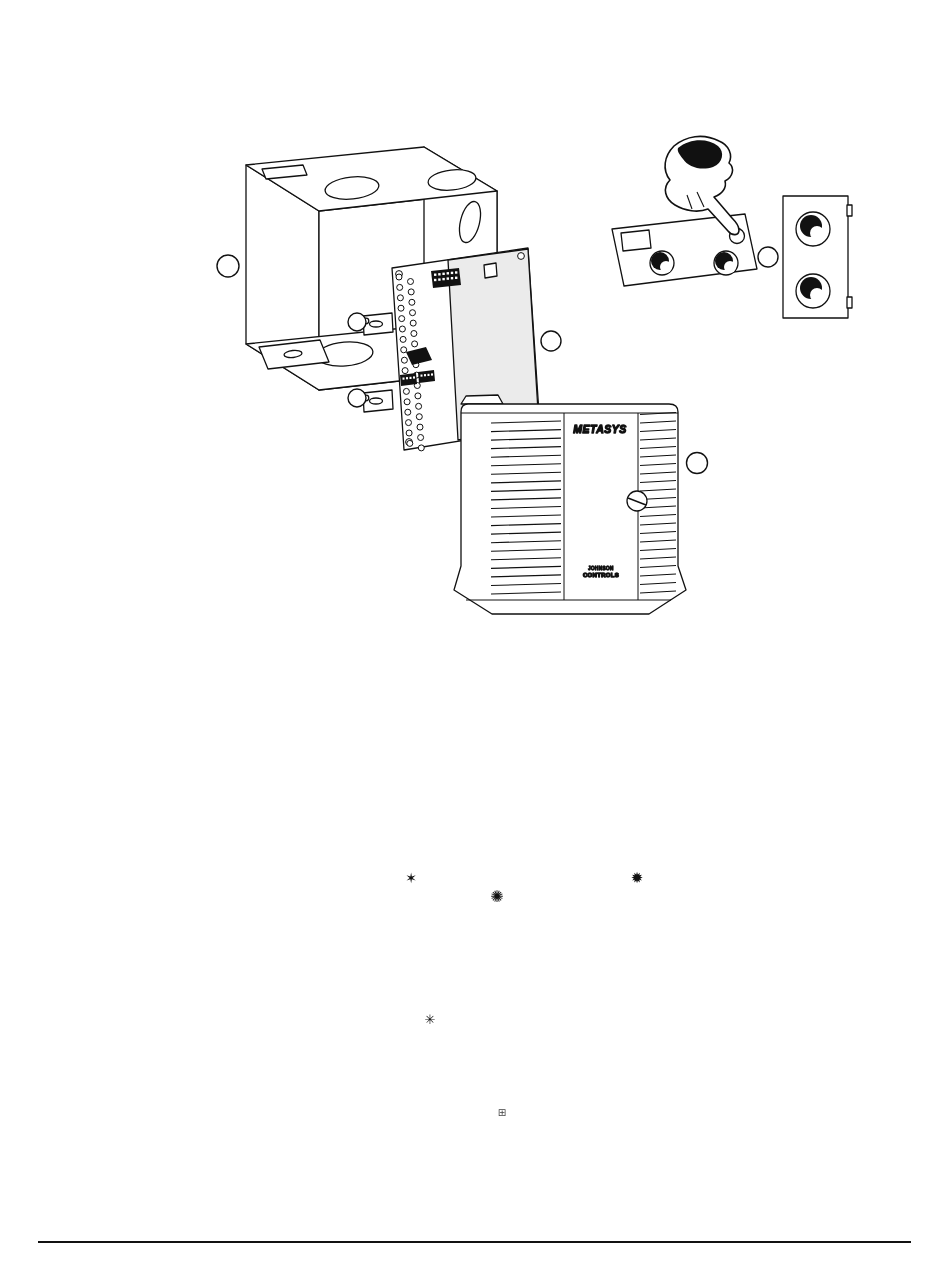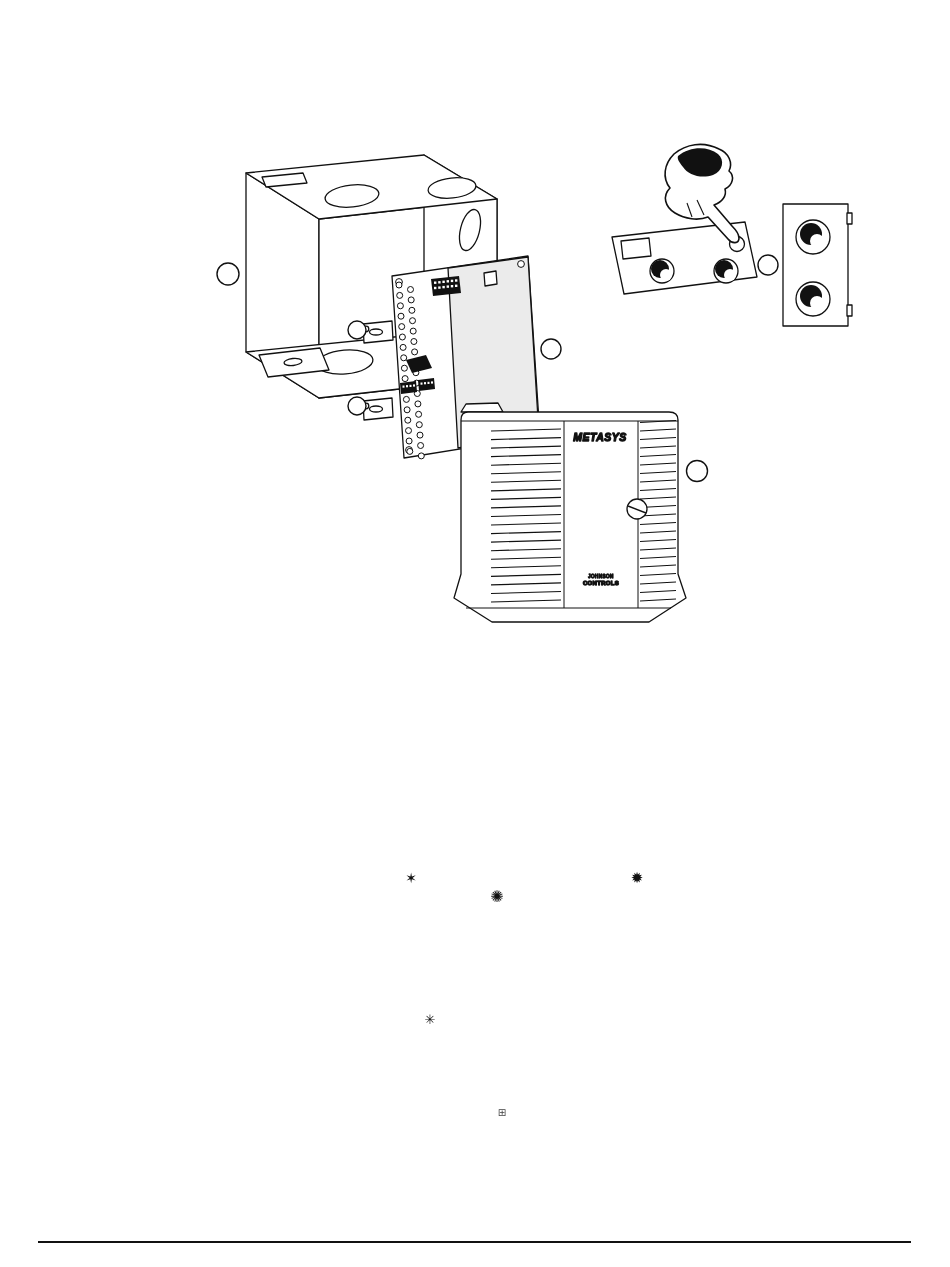--- a/index.html
+++ b/index.html
@@ -1,20 +1,20 @@
 <!DOCTYPE html>
 <html><head>
 <meta charset="utf-8">
 <style>
   html,body{margin:0;padding:0;}
   body{
     width:950px;height:1267px;position:relative;background:#ffffff;
     font-family:"Liberation Sans",sans-serif;overflow:hidden;
   }
-  .figure-wrap{position:absolute;left:0;top:8px;width:950px;height:680px;text-align:right;}
+  .figure-wrap{position:absolute;left:0;top:0;width:950px;height:680px;text-align:right;}
   svg text{font-family:"Liberation Sans",sans-serif;fill:#111;}
   .sym{
     position:absolute;transform:translate(-50%,-50%);
     font-family:"DejaVu Sans",sans-serif;color:#111;line-height:1;
     user-select:none;
   }
   .footer-rule{
     position:absolute;left:38px;top:1241px;width:873px;height:1.6px;
     background:#111;
   }

